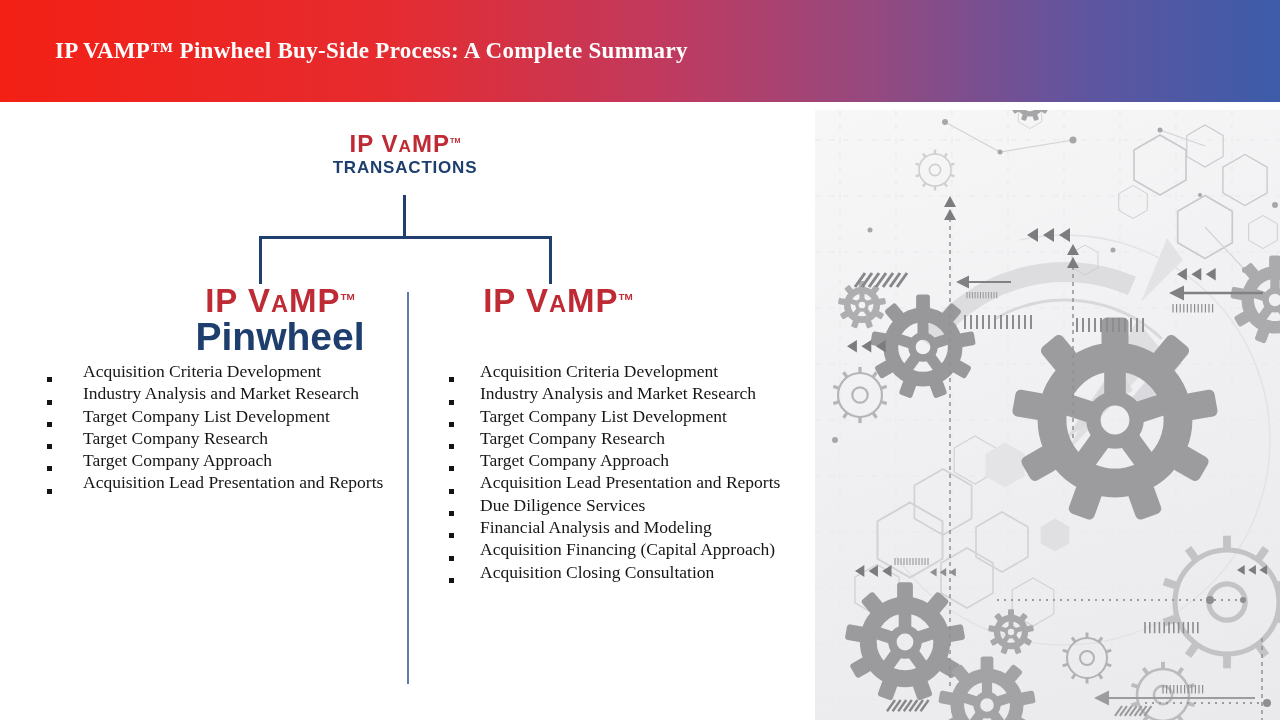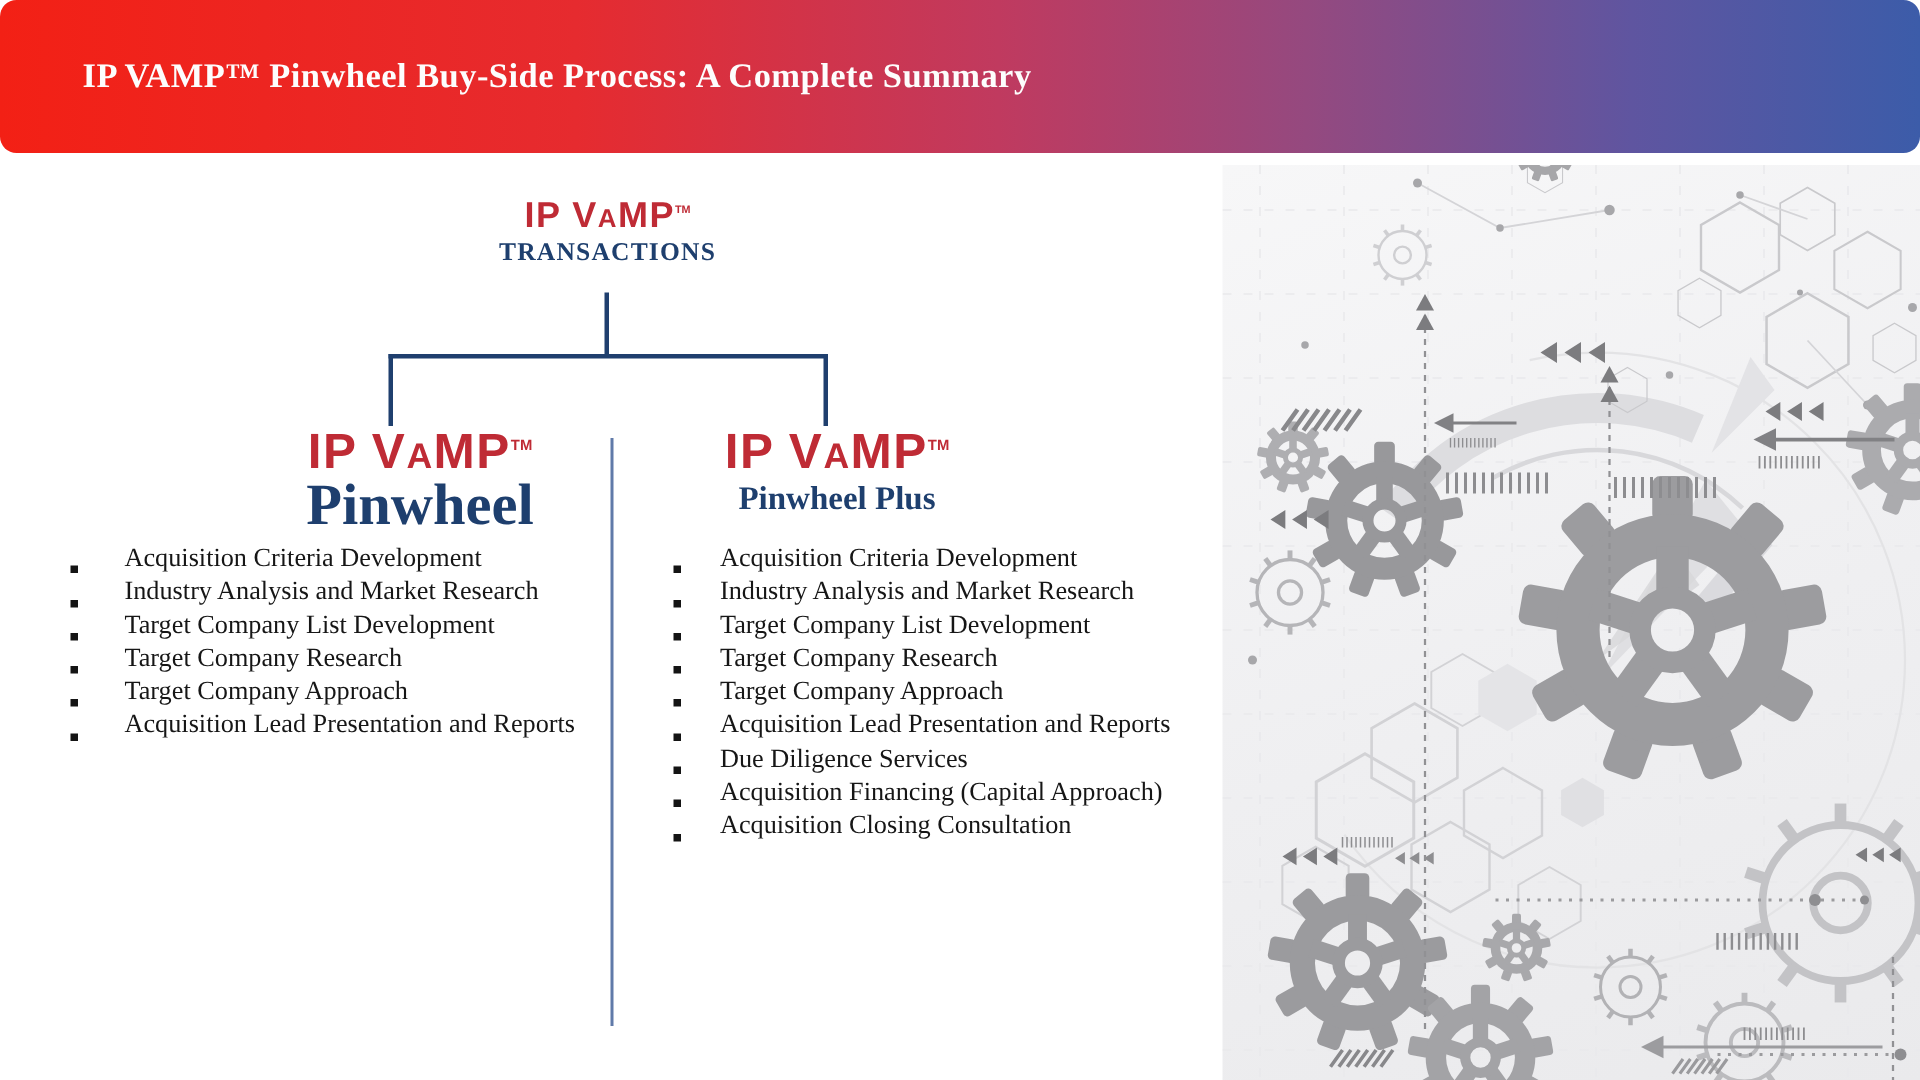--- a/index.html
+++ b/index.html
@@ -2,30 +2,30 @@
 <html><head>
 <meta charset="utf-8">
 <style>
   html,body{margin:0;padding:0;}
   .slide{position:relative;width:1280px;height:720px;background:#ffffff;overflow:hidden;
          font-family:"Liberation Serif",serif;}
 
   
   .hdr{position:absolute;left:0;top:0;width:1280px;height:102px;
        background:linear-gradient(90deg,#f32015 0%,#e62b2f 30%,#c03a5f 52%,#95497f 68%,#5f55a0 85%,#3c5ca9 100%);
-       display:flex;align-items:center;border-radius:11px;}
+       display:flex;align-items:center;}
   .hdr h1{margin:0 0 0 55px;font-size:23px;font-weight:700;color:#fdfdfd;letter-spacing:.3px;
           font-family:"Liberation Serif",serif;}
 
   
   .logo{position:absolute;text-align:center;line-height:1.08;}
   .wordmark{font-family:"Liberation Sans",sans-serif;font-weight:800;color:#bf2b35;letter-spacing:1px;white-space:nowrap;}
   .wordmark .sa{font-size:.72em;}
   .wordmark .tm{font-size:.30em;font-weight:700;vertical-align:super;letter-spacing:0;}
-  .sub{font-family:Liberation Serif, serif;font-weight:700;color:#1e3f6e;white-space:nowrap;}
+  .sub{font-family:Liberation Sans, sans-serif;font-weight:700;color:#1e3f6e;white-space:nowrap;}
   .logo-root{left:320px;top:131px;width:170px;}
   .logo-root .wordmark{font-size:24px;}
   .logo-root .sub{font-size:17px;letter-spacing:.8px;margin-top:2px;}
   .logo-left{left:192px;top:283px;width:176px;}
   .logo-left .wordmark{font-size:33px;}
   .logo-left .sub{font-size:39px;margin-top:-3px;}
   .logo-right{left:470px;top:283px;width:176px;}
   .logo-right .wordmark{font-size:33px;}
   .logo-right .sub{font-size:22px;margin-top:1px;}
 
@@ -71,21 +71,20 @@
   <div class="cline c-dl"></div>
   <div class="cline c-dr"></div>
 
   <div class="logo logo-left">
     <div class="wordmark"><span>IP V</span><span class="sa">A</span><span>MP</span><sup class="tm">TM</sup></div>
     <div class="sub">Pinwheel</div>
   </div>
 
   <div class="logo logo-right">
     <div class="wordmark"><span>IP V</span><span class="sa">A</span><span>MP</span><sup class="tm">TM</sup></div>
-    <div class="sub">Pinwheel Plus</div>
   </div>
 
   <div class="divider"></div>
 
   <ul class="list list-left">
     <li>
         <span class="blt"></span>
         <span class="txt">Acquisition Criteria Development</span>
       </li>
     <li>
@@ -131,20 +130,24 @@
         <span class="blt"></span>
         <span class="txt">Target Company Approach</span>
       </li>
     <li>
         <span class="blt"></span>
         <span class="txt">Acquisition Lead Presentation and Reports</span>
       </li>
     <li>
         <span class="blt"></span>
         <span class="txt">Due Diligence Services</span>
+      </li>
+    <li>
+        <span class="blt"></span>
+        <span class="txt">Financial Analysis and Modeling</span>
       </li>
     <li>
         <span class="blt"></span>
         <span class="txt">Acquisition Financing (Capital Approach)</span>
       </li>
     <li>
         <span class="blt"></span>
         <span class="txt">Acquisition Closing Consultation</span>
       </li>
   </ul>

